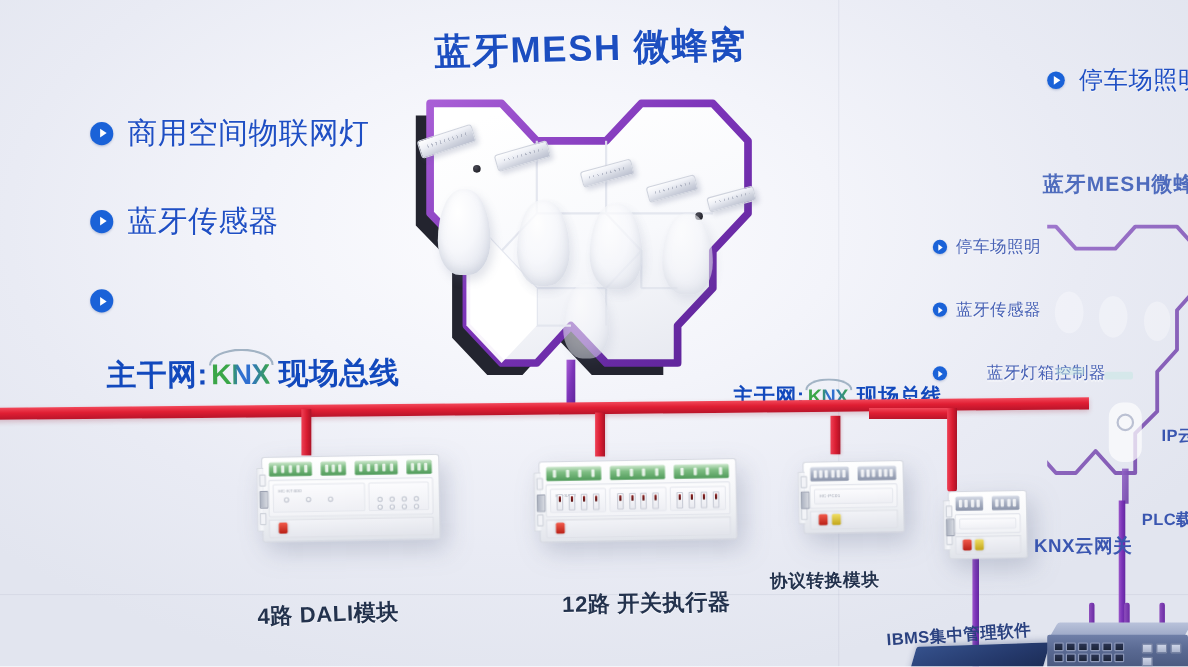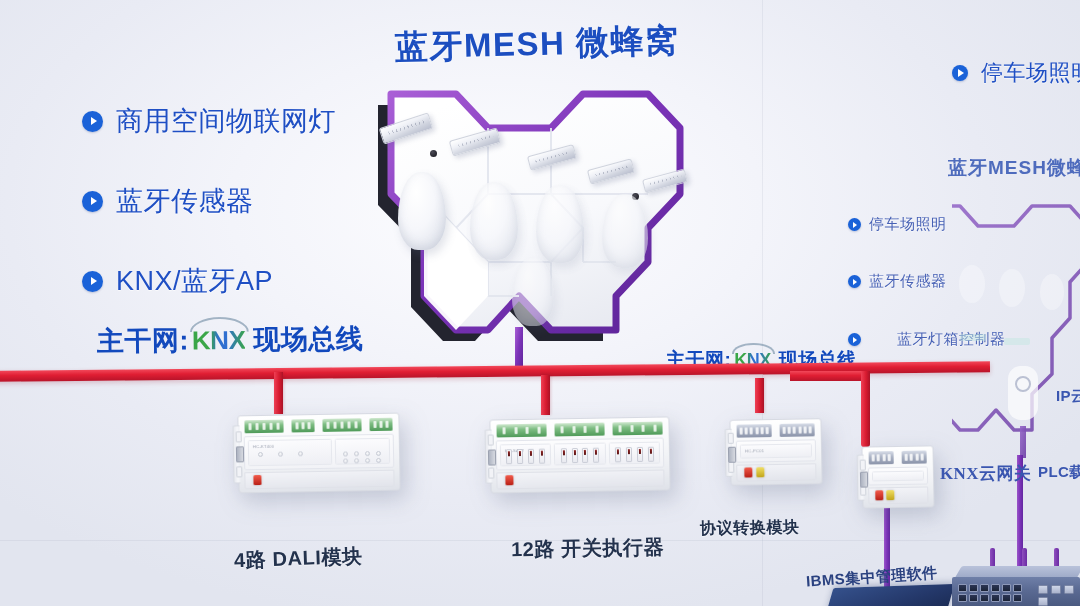--- a/index.html
+++ b/index.html
@@ -302,21 +302,20 @@
   <div class="bullet-row" style="left:82px; top:103px;">
     <span class="bullet-icon"></span>
     <span class="bullet-label">商用空间物联网灯</span>
   </div>
   <div class="bullet-row" style="left:82px; top:183px;">
     <span class="bullet-icon"></span>
     <span class="bullet-label">蓝牙传感器</span>
   </div>
   <div class="bullet-row" style="left:82px; top:263px;">
     <span class="bullet-icon"></span>
-    <span class="bullet-label">KNX/蓝牙AP</span>
   </div>
 
   <div class="bullet-row" style="left:952px; top:58px;">
     <span class="bullet-icon" style="width:16px;height:16px;"></span>
     <span class="bullet-label" style="font-size:22px;">停车场照明</span>
   </div>
   <div id="right-sub-title">蓝牙MESH微蜂窝</div>
 
   <div class="bullet-row small" style="left:848px; top:215px;">
     <span class="bullet-icon"></span>
@@ -610,21 +609,21 @@
       </div>
       <div class="din-face">
         <div class="face-panel"></div>
       </div>
       <div class="din-lower">
         <div class="lamp red" style="left:6px;"></div>
         <div class="lamp yellow" style="left:17px;"></div>
       </div>
     </div>
   </div>
-  <div class="right-label" style="left:940px; top:462px;font-family:Liberation Serif, serif;">KNX云网关</div>
+  <div class="right-label" style="left:940px; top:485px;">KNX云网关</div>
   <div class="right-label" style="left:1056px; top:387px; font-size:15px;">IP云网</div>
   <div class="right-label" style="left:1038px; top:463px; font-size:15px;">PLC载波</div>
 
   <div id="ibms-monitor"></div>
   <div class="right-label" style="left:806px; top:568px; font-size:15px; color:#2b4280; transform:rotate(-4deg);">IBMS集中管理软件</div>
 
   <div class="pcable" style="left:990px; top:548px; height:26px;"></div>
   <div class="pcable" style="left:1022px; top:548px; height:24px;"></div>
   <div class="pcable" style="left:1054px; top:548px; height:22px;"></div>
   <div id="net-switch">

